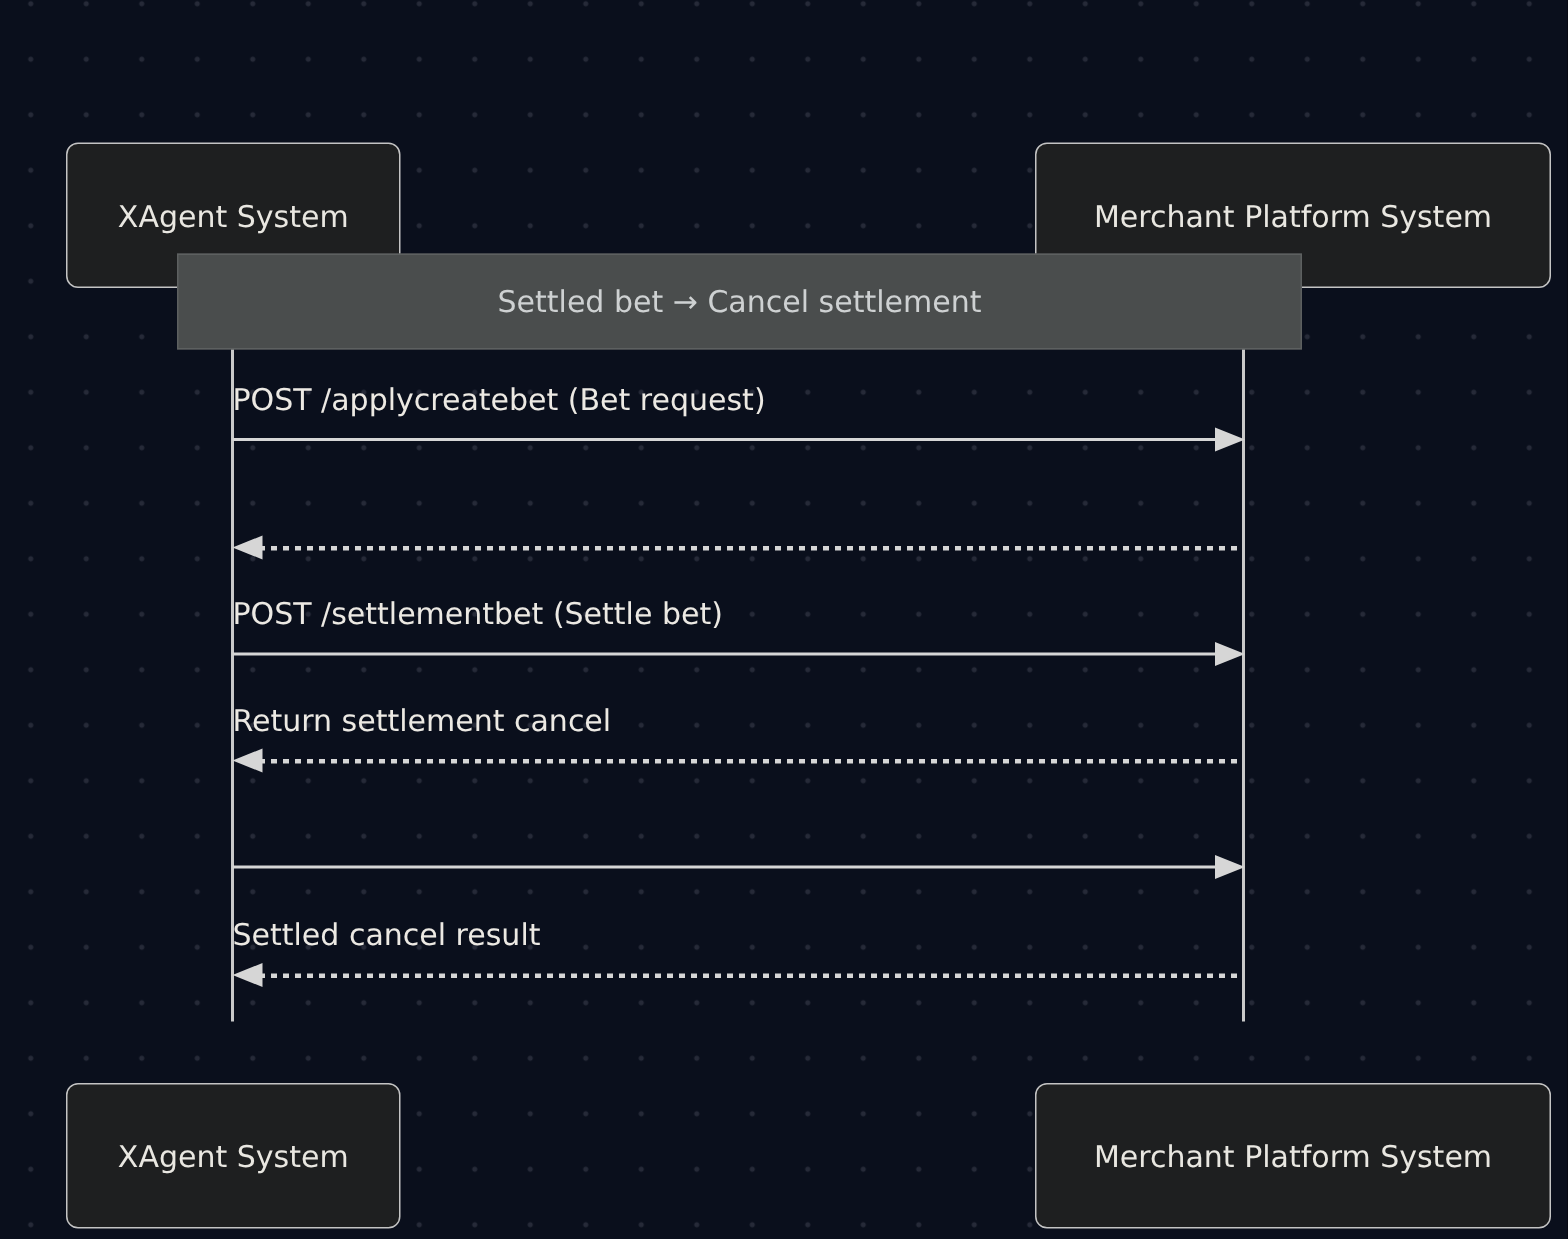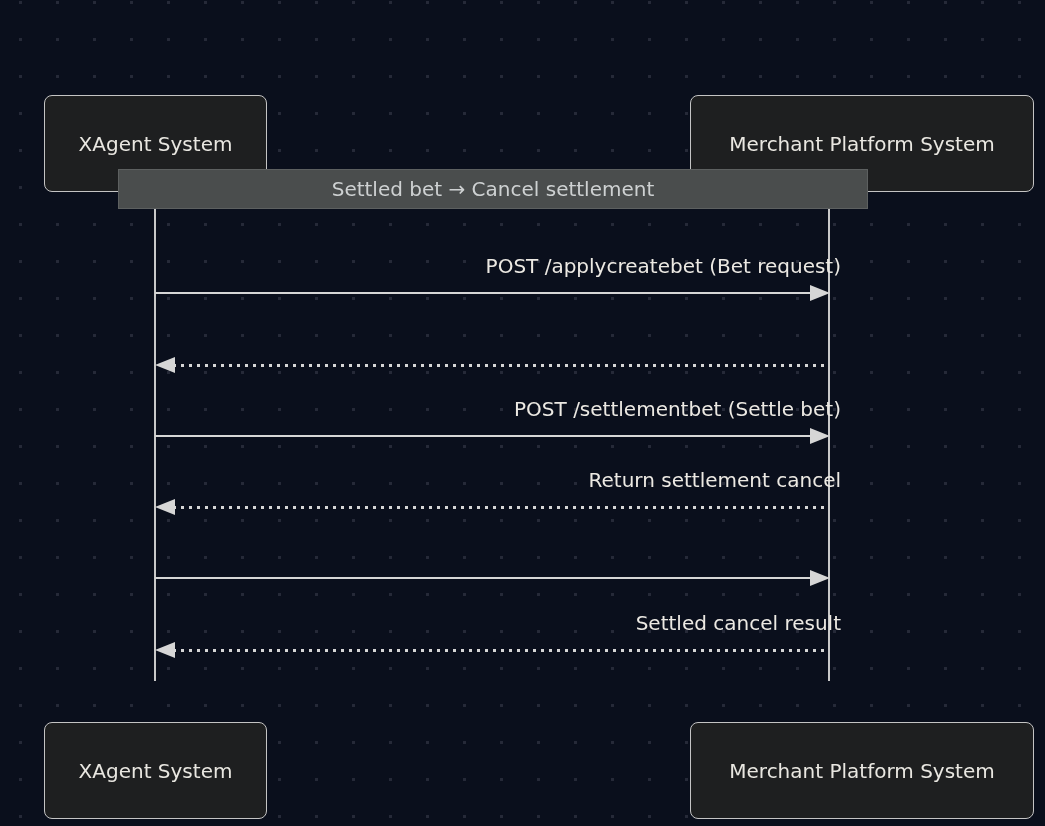--- a/index.html
+++ b/index.html
@@ -48,38 +48,38 @@
   .actor.pos-left  { left: 44px;  width: 223px; }
   .actor.pos-right { left: 690px; width: 344px; }
   .actor.row-top    { top: 53px; }
   .actor.row-bottom { top: 680px; }
   
   .title-bar {
     position: absolute;
     left: 118px;
     top: 169px;
     width: 750px;
-    height: 40px;
+    height: 64px;
     box-sizing: border-box;
     background: #4a4d4d;
     border: 1px solid #5d6060;
     display: flex;
     align-items: center;
     justify-content: center;
     color: #ced1d2;
     font-size: 20px;
     z-index: 3;
   }
   
   .msg-label {
     position: absolute;
-    left: 166px;
+    left: 155px;
     width: 675px;
     height: 32px;
-    text-align: right;
+    text-align: left;
     color: #ece9e3;
     font-size: 20px;
     line-height: 32px;
     z-index: 3;
     white-space: nowrap;
   }
   .msg-line-solid {
     position: absolute;
     left: 155px;
     width: 657px;

